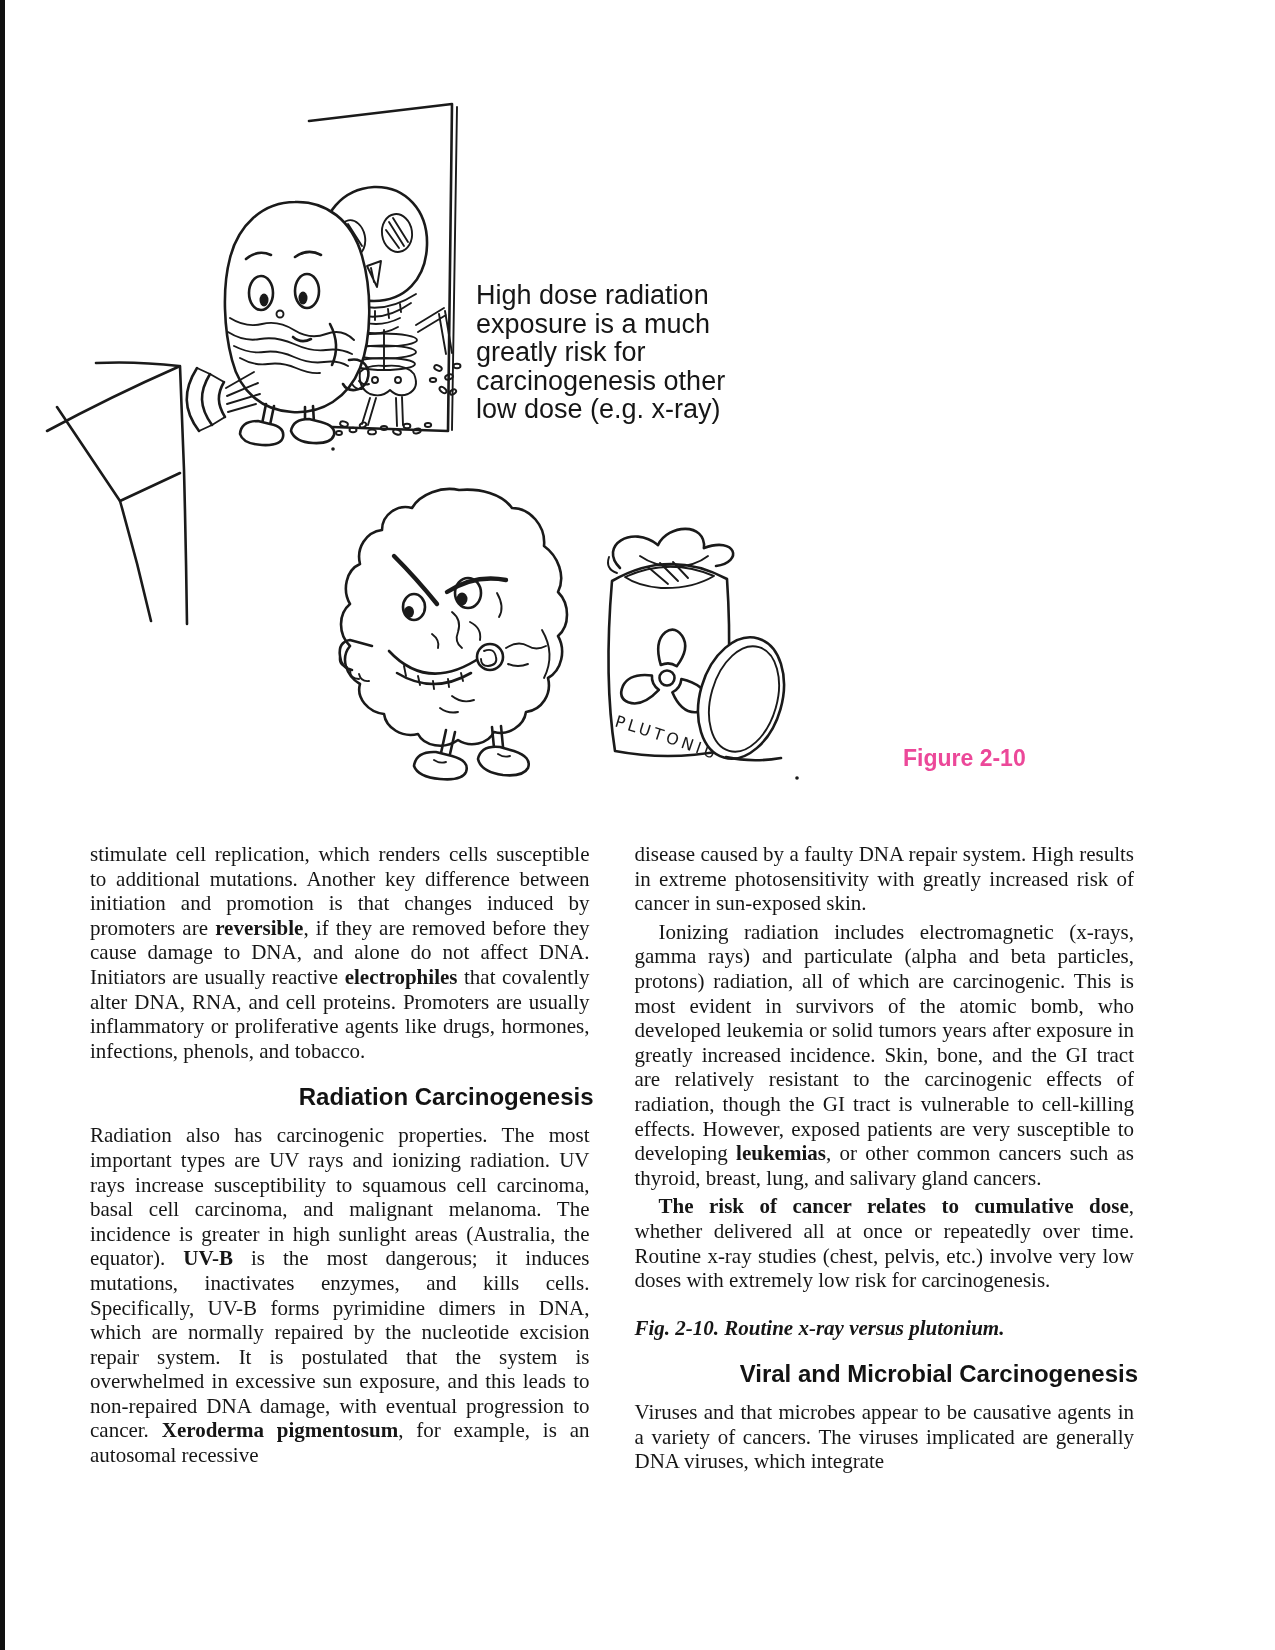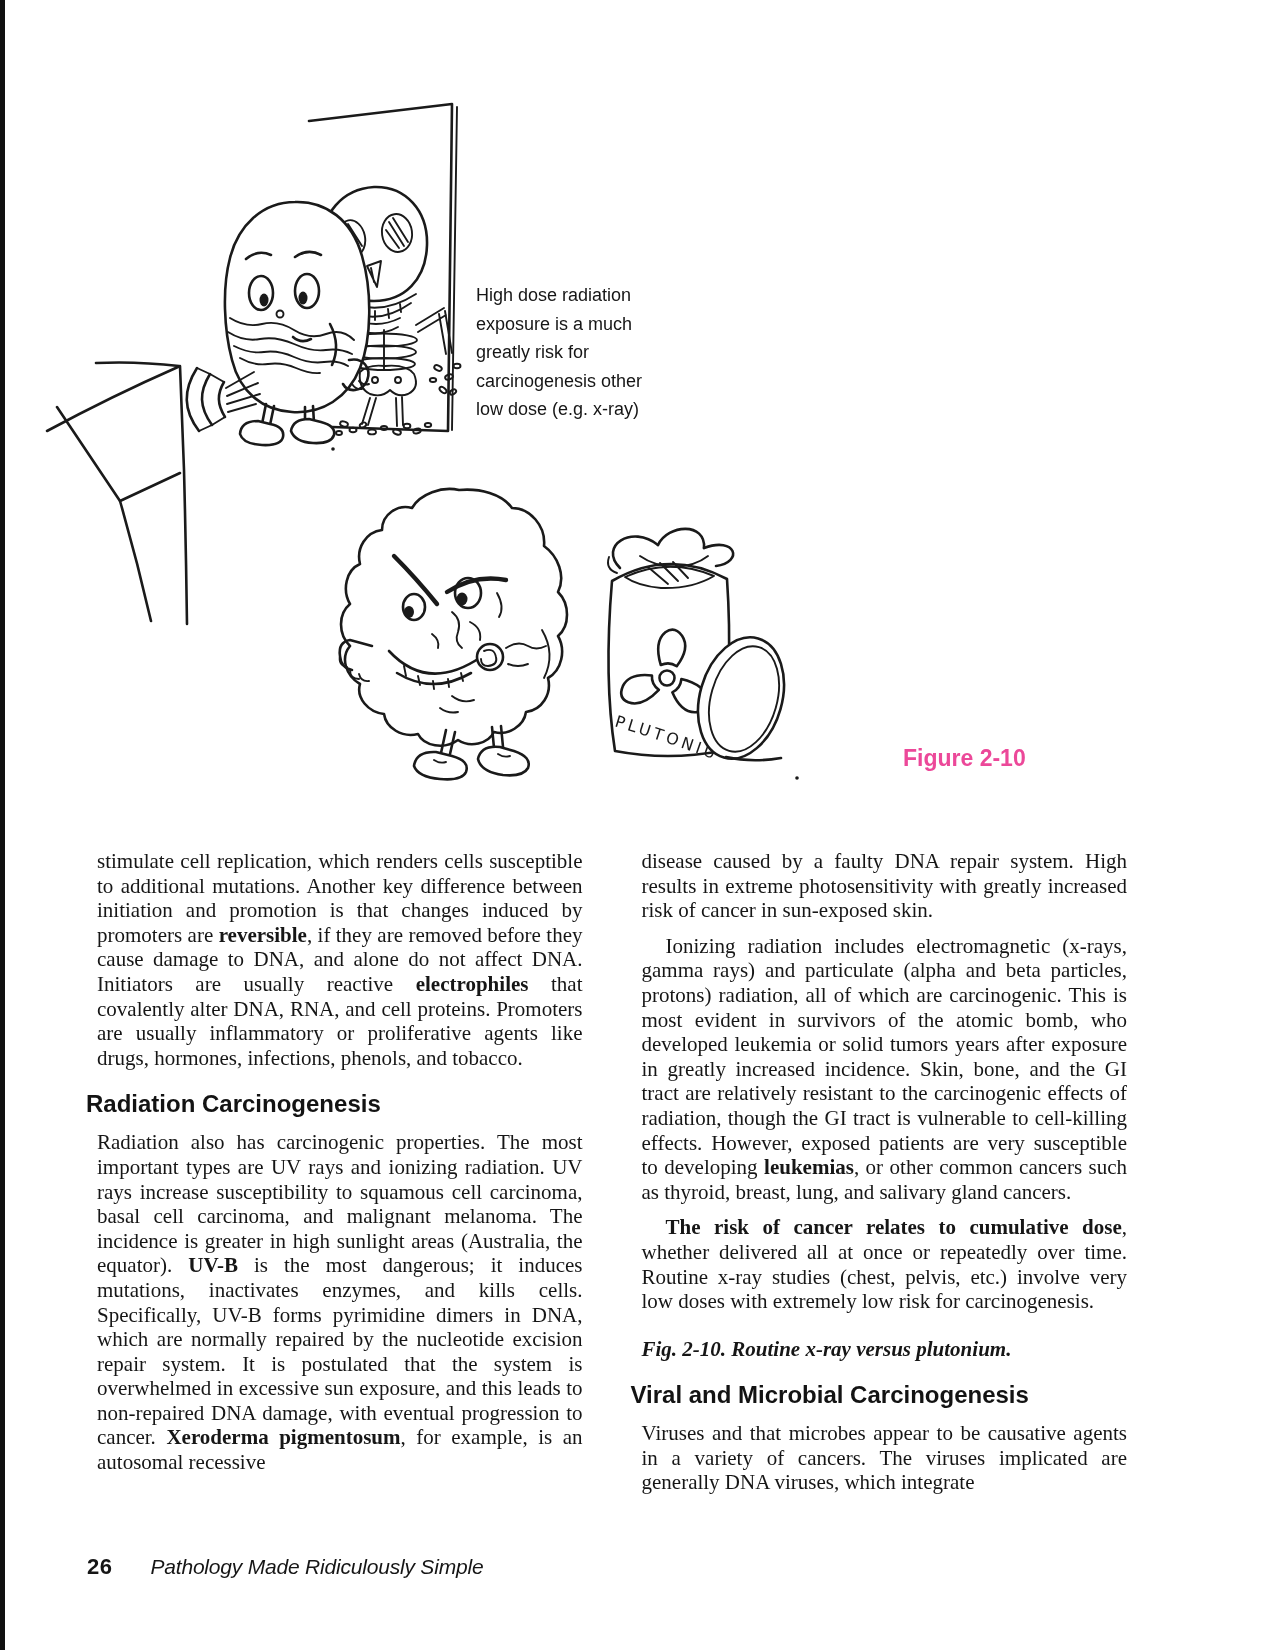--- a/index.html
+++ b/index.html
@@ -1,31 +1,31 @@
 <!DOCTYPE html>
 <html><head>
 <meta charset="utf-8">
 <style>
   html,body{margin:0;padding:0;}
   body{width:1275px;height:1650px;background:#fff;font-family:"Liberation Serif",serif;}
   .page{position:relative;width:1275px;height:1650px;background:#ffffff;overflow:hidden;}
   .scan-edge{position:absolute;left:0;top:0;width:5px;height:1650px;background:#101010;}
   .figure-svg{position:absolute;left:0;top:0;width:1100px;height:800px;}
   .fig-annotation{position:absolute;left:476px;top:281px;width:250px;
-    font-family:"Liberation Sans",sans-serif;font-size:18px;line-height:28.5px;color:#161616;}
+    font-family:"Liberation Sans",sans-serif;font-size:27px;line-height:28.5px;color:#161616;}
   .fig-label{position:absolute;left:903px;top:745px;
     font-family:"Liberation Sans",sans-serif;font-weight:bold;font-size:23px;color:#ec4899;}
   .content{position:absolute;left:86px;top:838px;width:1052px;display:flex;gap:37px;}
   .col{width:508px;}
-  .col p{margin:11px;font-family:"Liberation Serif",serif;font-size:21px;line-height:24.6px;
+  .col p{margin:4px;font-family:"Liberation Serif",serif;font-size:21px;line-height:24.6px;
     text-align:justify;color:#161616;}
   .col p.indent{text-indent:24px;}
   .col p b{font-weight:bold;}
   .col-heading{font-family:"Liberation Sans",sans-serif;font-weight:bold;font-size:24px;
-    line-height:26px;text-align:left;color:#131313;margin:21px 0 13px 0;}
+    line-height:26px;text-align:right;color:#131313;margin:21px 0 13px 0;}
   .fig-caption{font-style:italic;font-weight:bold;margin-top:23px !important;margin-bottom:0 !important;}
   .footer{position:absolute;left:87px;top:1554px;display:flex;align-items:baseline;gap:38px;
     font-family:"Liberation Sans",sans-serif;color:#161616;}
   .footer .pagenum{font-weight:bold;font-size:22px;letter-spacing:.5px;}
   .footer .booktitle{font-style:italic;font-size:21px;letter-spacing:-.2px;}
   svg .ink{stroke:#1a1a1a;fill:none;stroke-width:2.6;stroke-linecap:round;stroke-linejoin:round;}
   svg .ink-thin{stroke:#1a1a1a;fill:none;stroke-width:1.9;stroke-linecap:round;stroke-linejoin:round;}
   svg .ink-bold{stroke:#1a1a1a;fill:none;stroke-width:4.4;stroke-linecap:round;stroke-linejoin:round;}
   svg .paper{fill:#ffffff;stroke:#1a1a1a;stroke-width:2.6;stroke-linecap:round;stroke-linejoin:round;}
   svg .solid{fill:#1a1a1a;stroke:none;}
@@ -255,17 +255,13 @@
     <div class="col">
         <p>disease caused by a faulty DNA repair system. High results in extreme photosensitivity with greatly increased risk of cancer in sun-exposed skin.</p>
         <p class="indent">Ionizing radiation includes electromagnetic (x-rays, gamma rays) and particulate (alpha and beta particles, protons) radiation, all of which are carcinogenic. This is most evident in survivors of the atomic bomb, who developed leukemia or solid tumors years after exposure in greatly increased incidence. Skin, bone, and the GI tract are relatively resistant to the carcinogenic effects of radiation, though the GI tract is vulnerable to cell-killing effects. However, exposed patients are very susceptible to developing <b>leukemias</b>, or other common cancers such as thyroid, breast, lung, and salivary gland cancers.</p>
         <p class="indent"><b>The risk of cancer relates to cumulative dose</b>, whether delivered all at once or repeatedly over time. Routine x-ray studies (chest, pelvis, etc.) involve very low doses with extremely low risk for carcinogenesis.</p>
         <p class="fig-caption">Fig. 2-10. Routine x-ray versus plutonium.</p>
         <h3 class="col-heading">Viral and Microbial Carcinogenesis</h3>
         <p>Viruses and that microbes appear to be causative agents in a variety of cancers. The viruses implicated are generally DNA viruses, which integrate</p>
       </div>
   </div>
 
-  <div class="footer">
-    <span class="pagenum">26</span>
-    <span class="booktitle">Pathology Made Ridiculously Simple</span>
-  </div>
 </div>
 
 </body></html>

